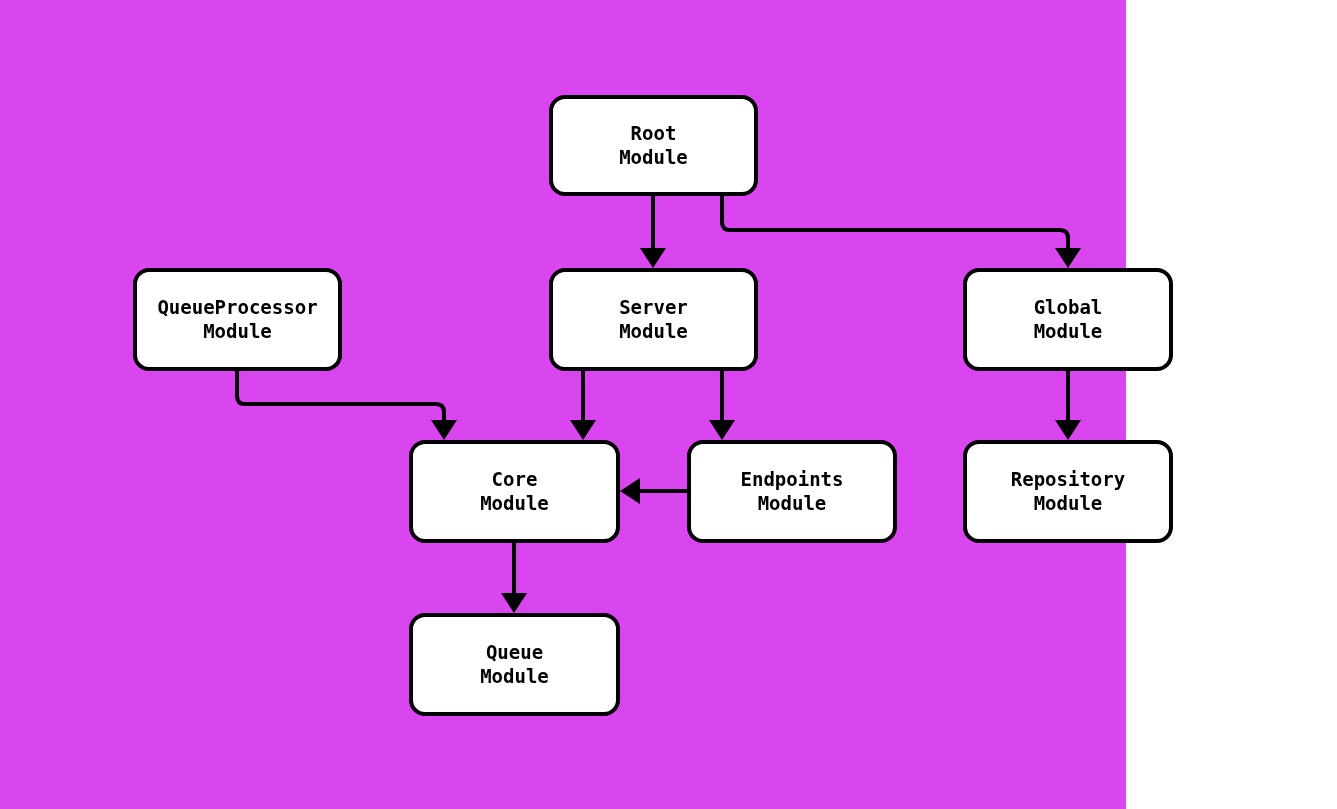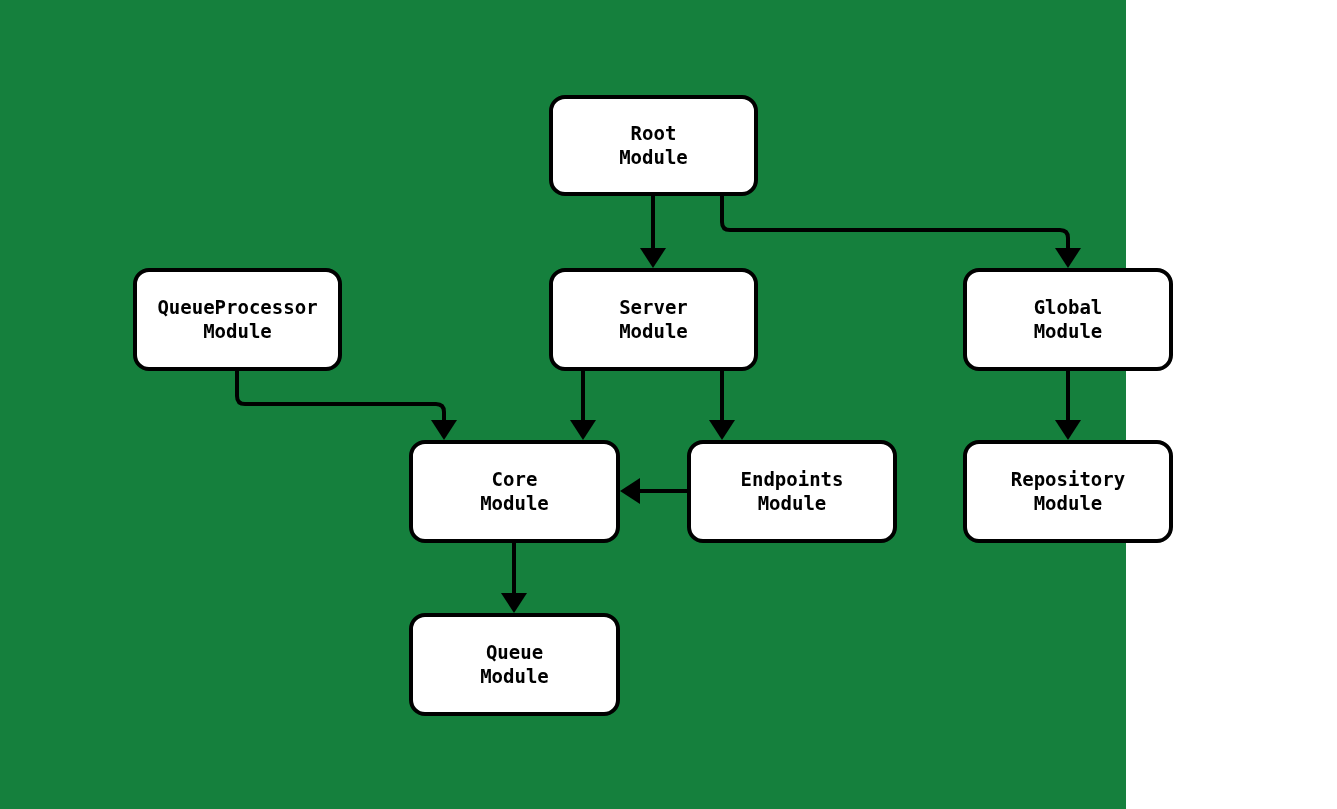--- a/index.html
+++ b/index.html
@@ -11,21 +11,21 @@
   body {
     width: 1337px;
     height: 809px;
     overflow: hidden;
     font-family: "DejaVu Sans Mono", "Liberation Mono", monospace;
   }
   #diagram-root {
     position: relative;
     width: 1126px;
     height: 809px;
-    background: #15803d;
+    background: #d946ef;
   }
   svg#graph {
     display: block;
     width: 1337px;
     height: 809px;
   }
   .node-box {
     fill: #ffffff;
     stroke: #000000;
     stroke-width: 4;

